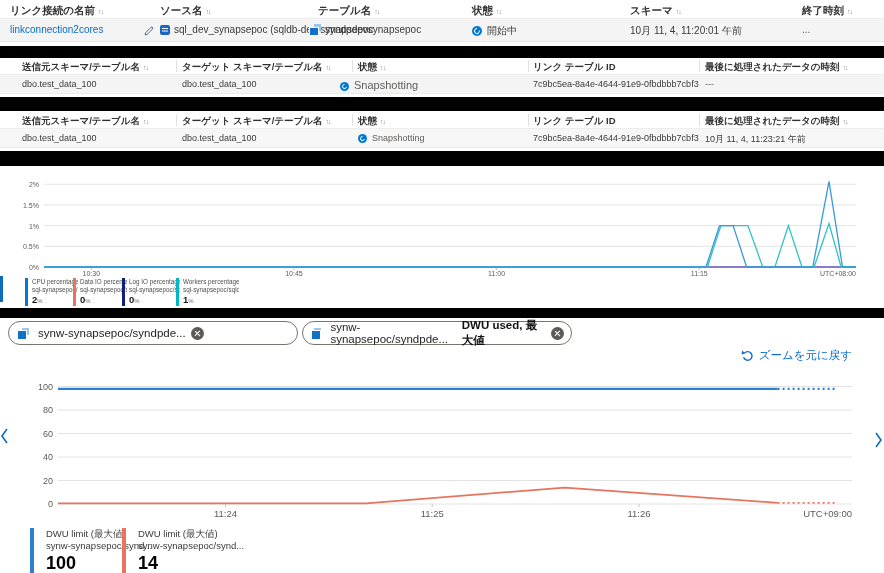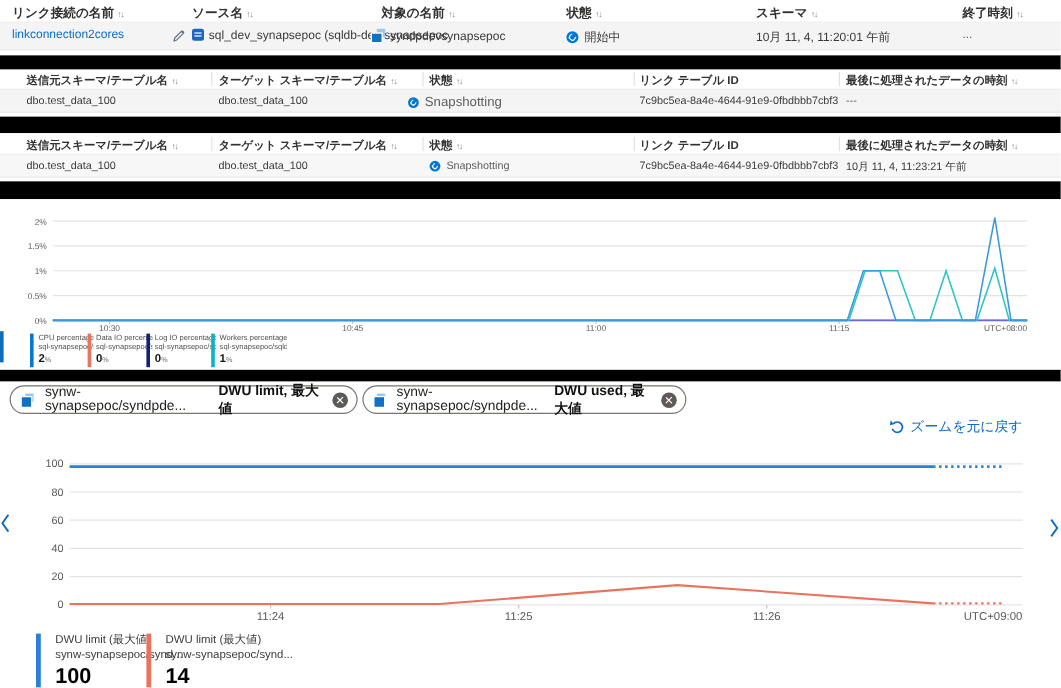--- a/index.html
+++ b/index.html
@@ -36,21 +36,21 @@
   .reset{position:absolute;top:30px;right:32px;display:flex;align-items:center;gap:5px;font-size:11.5px;color:#0b6bcb;cursor:pointer}
   .bluebar{position:absolute;left:0;top:110px;width:3px;height:26px;background:#0f6cbd}
   svg text{font-family:"Liberation Sans",sans-serif}
 </style>
 </head>
 <body>
 
 <div class="sec" style="height:46px">
   <div class="abs hdr" style="left:10px;top:4px"><span>リンク接続の名前</span><span class="sort">↑↓</span></div>
   <div class="abs hdr" style="left:160px;top:4px"><span>ソース名</span><span class="sort">↑↓</span></div>
-  <div class="abs hdr" style="left:318px;top:4px"><span>対象の名前</span><span class="sort">↑↓</span></div>
+  <div class="abs hdr" style="left:318px;top:4px"><span>テーブル名</span><span class="sort">↑↓</span></div>
   <div class="abs hdr" style="left:472px;top:4px"><span>状態</span><span class="sort">↑↓</span></div>
   <div class="abs hdr" style="left:630px;top:4px"><span>スキーマ</span><span class="sort">↑↓</span></div>
   <div class="abs hdr" style="left:802px;top:4px"><span>終了時刻</span><span class="sort">↑↓</span></div>
   <div class="hline" style="top:18px"></div>
   <div class="row" style="top:19px;height:22px">
     <span class="abs cell link" style="left:10px;top:5px">linkconnection2cores</span>
     <span class="abs" style="left:143px;top:4px">
       <svg width="12" height="12" viewBox="0 0 12 12">
           <path d="M2 10 L2.6 7.8 L8.2 2.2 L9.8 3.8 L4.2 9.4 Z M8.8 1.6 L10.4 3.2" fill="none" stroke="#5a6e86" stroke-width="1"></path>
         </svg>
@@ -162,21 +162,20 @@
 <div class="band" style="height:10px"></div>
 
 <div class="sec" style="height:305px">
 
   <div class="pill" style="left:8px;top:3px;width:272px">
     <span class="poolicon">
         <span class="b"></span>
         <span class="f"></span>
       </span>
     <span style="overflow:hidden">synw-synapsepoc/syndpde...</span>
-    <b>DWU limit, 最大値</b>
     <span class="xcircle"></span>
   </div>
   <div class="pill" style="left:302px;top:3px;width:252px">
     <span class="poolicon">
         <span class="b"></span>
         <span class="f"></span>
       </span>
     <span style="overflow:hidden">synw-synapsepoc/syndpde...</span>
     <b>DWU used, 最大値</b>
     <span class="xcircle"></span>

